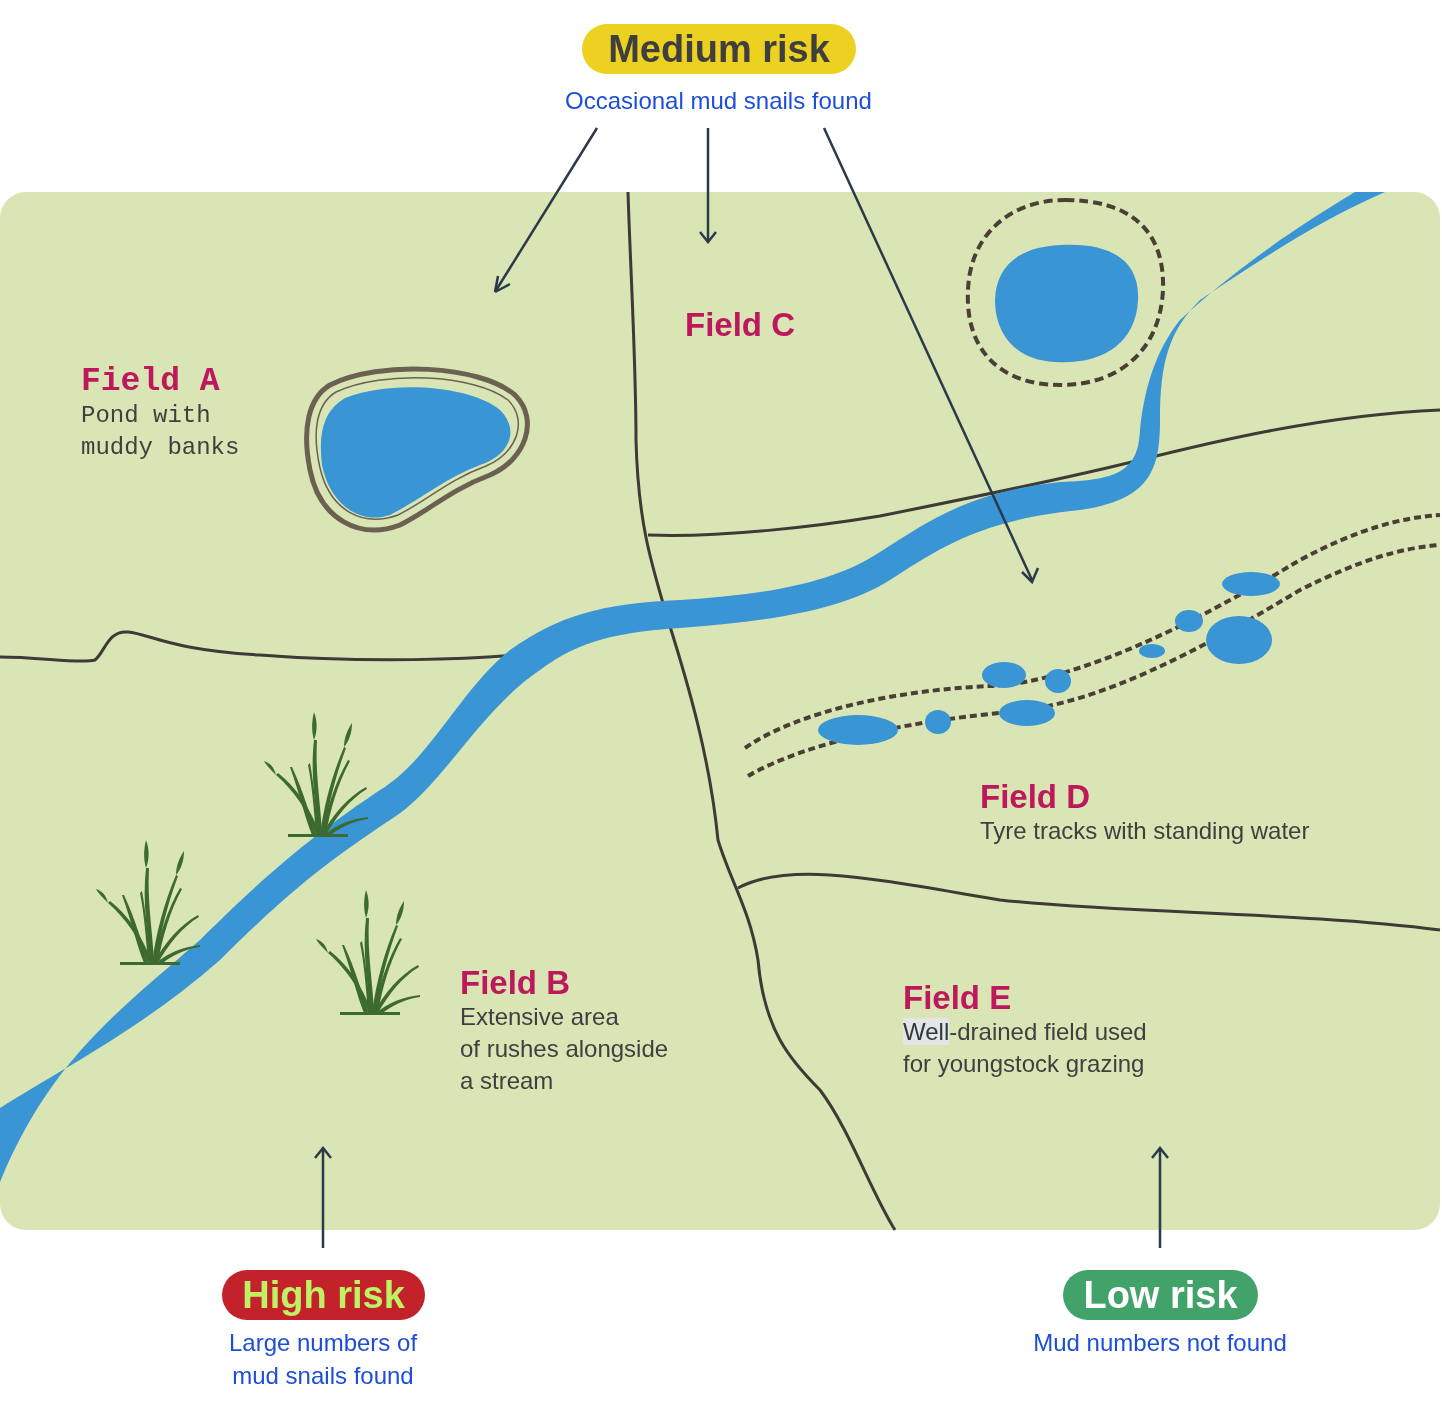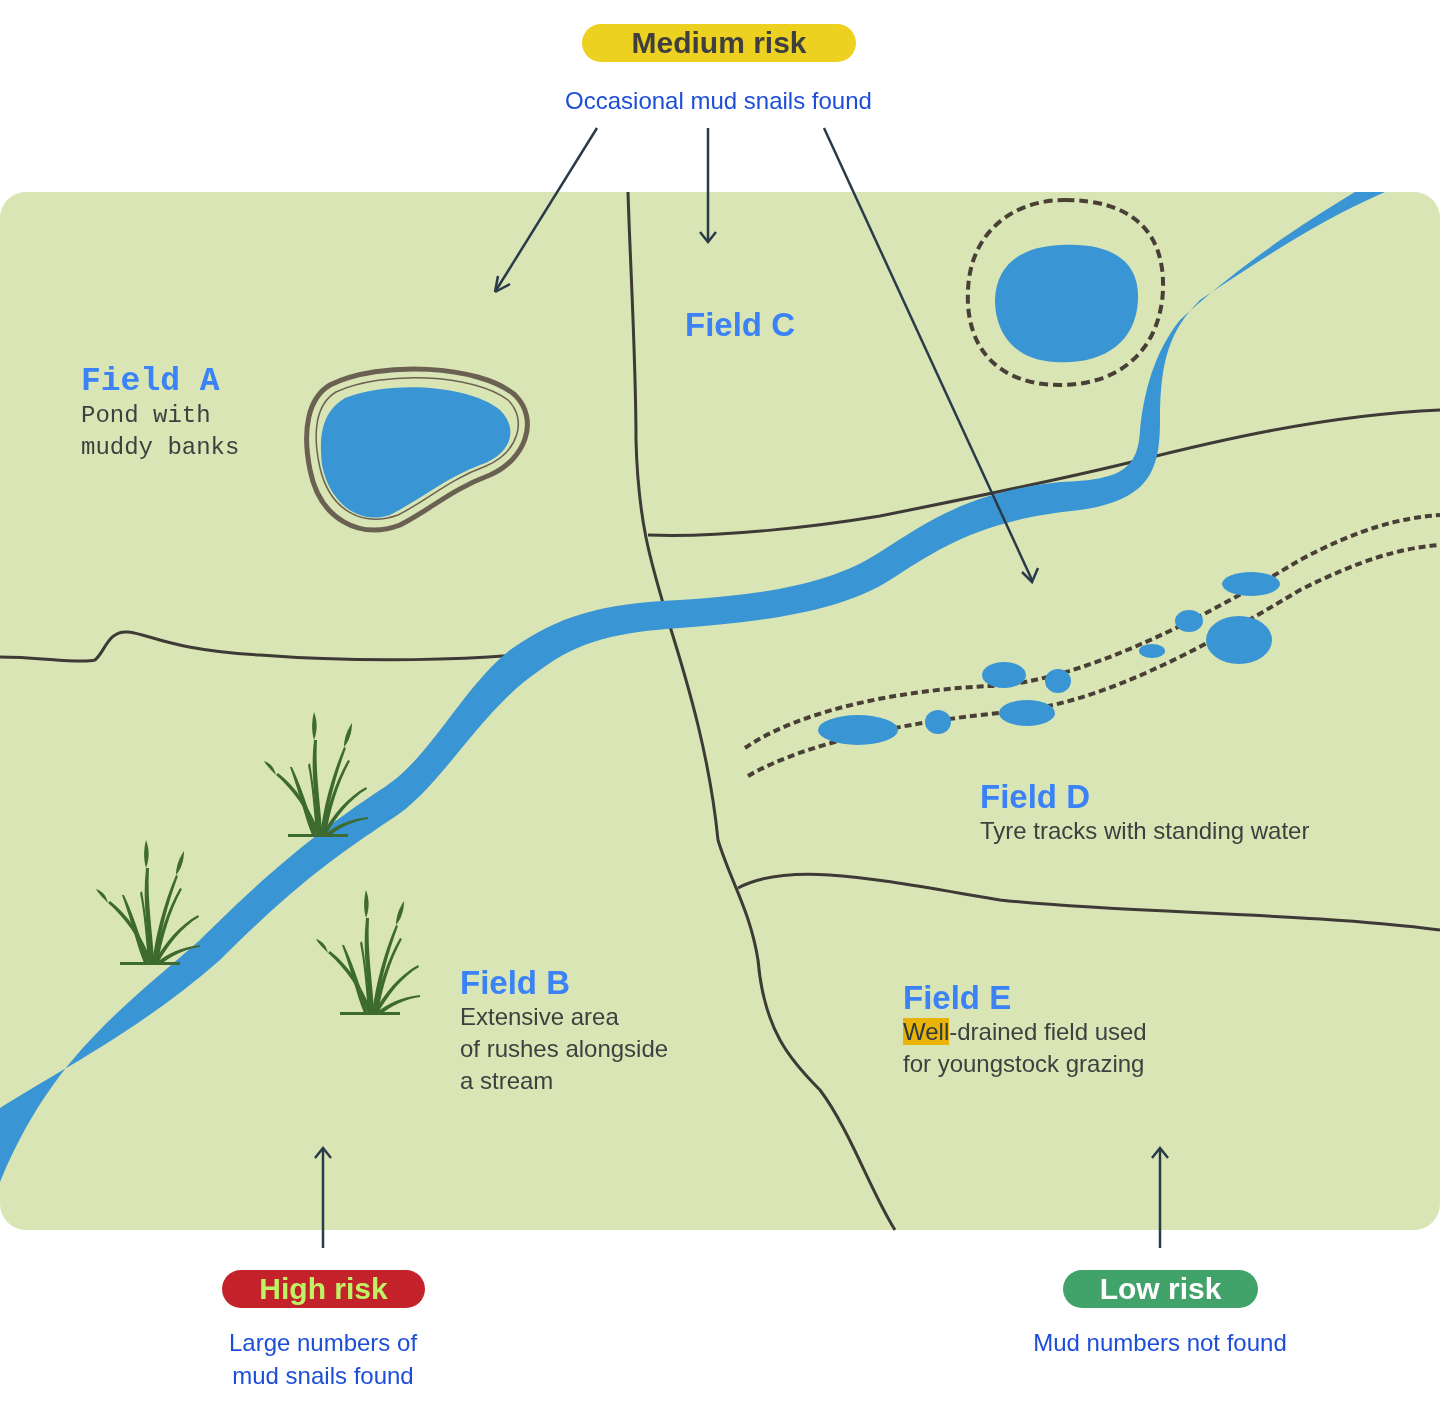--- a/index.html
+++ b/index.html
@@ -1,23 +1,23 @@
 <!DOCTYPE html>
 <html><head>
 <meta charset="utf-8">
 <style>
   html, body { margin:0; padding:0; background:#ffffff; }
   body { width:1442px; height:1404px; position:relative; overflow:hidden; font-family:"Liberation Sans", sans-serif; color:#3f3f3f; }
   .map { position:absolute; left:0; top:0; }
-  .pill { position:absolute; height:38px; border-radius:25px; display:flex; align-items:center; justify-content:center; font-weight:bold; font-size:30px; letter-spacing:0; }
+  .pill { position:absolute; height:50px; border-radius:25px; display:flex; align-items:center; justify-content:center; font-weight:bold; font-size:38px; letter-spacing:0; }
   .caption { position:absolute; font-size:24px; color:#1d4ed8; text-align:center; line-height:33px; }
   .field-label { position:absolute; }
-  .field-title { font-weight:bold; font-size:33px; color:#3b82f6; line-height:36px; }
+  .field-title { font-weight:bold; font-size:33px; color:#be185d; line-height:36px; }
   .field-desc { font-size:24px; color:#3f3f3f; line-height:32px; white-space:pre-line; }
-  .hl { background:#eab308; color:#2a3a40; }
+  .hl { background:#e5e5e5; color:#2a3a40; }
 </style>
 </head>
 <body>
 
 <svg class="map" width="1442" height="1404" viewBox="0 0 1442 1404">
   <defs>
     <g id="reed">
       <path d="M0,0 C-2,-30 -8,-60 -4,-95 L-1,-95 C-3,-60 3,-30 4,0 Z" fill="#3d6b2f"></path>
       <path d="M-4,-95 c-3,-10 -2,-20 0,-28 c3,8 4,18 0,28z" fill="#3d6b2f"></path>
       <path d="M2,0 C6,-30 14,-60 26,-88 L28,-87 C18,-60 10,-30 6,0 Z" fill="#3d6b2f"></path>

